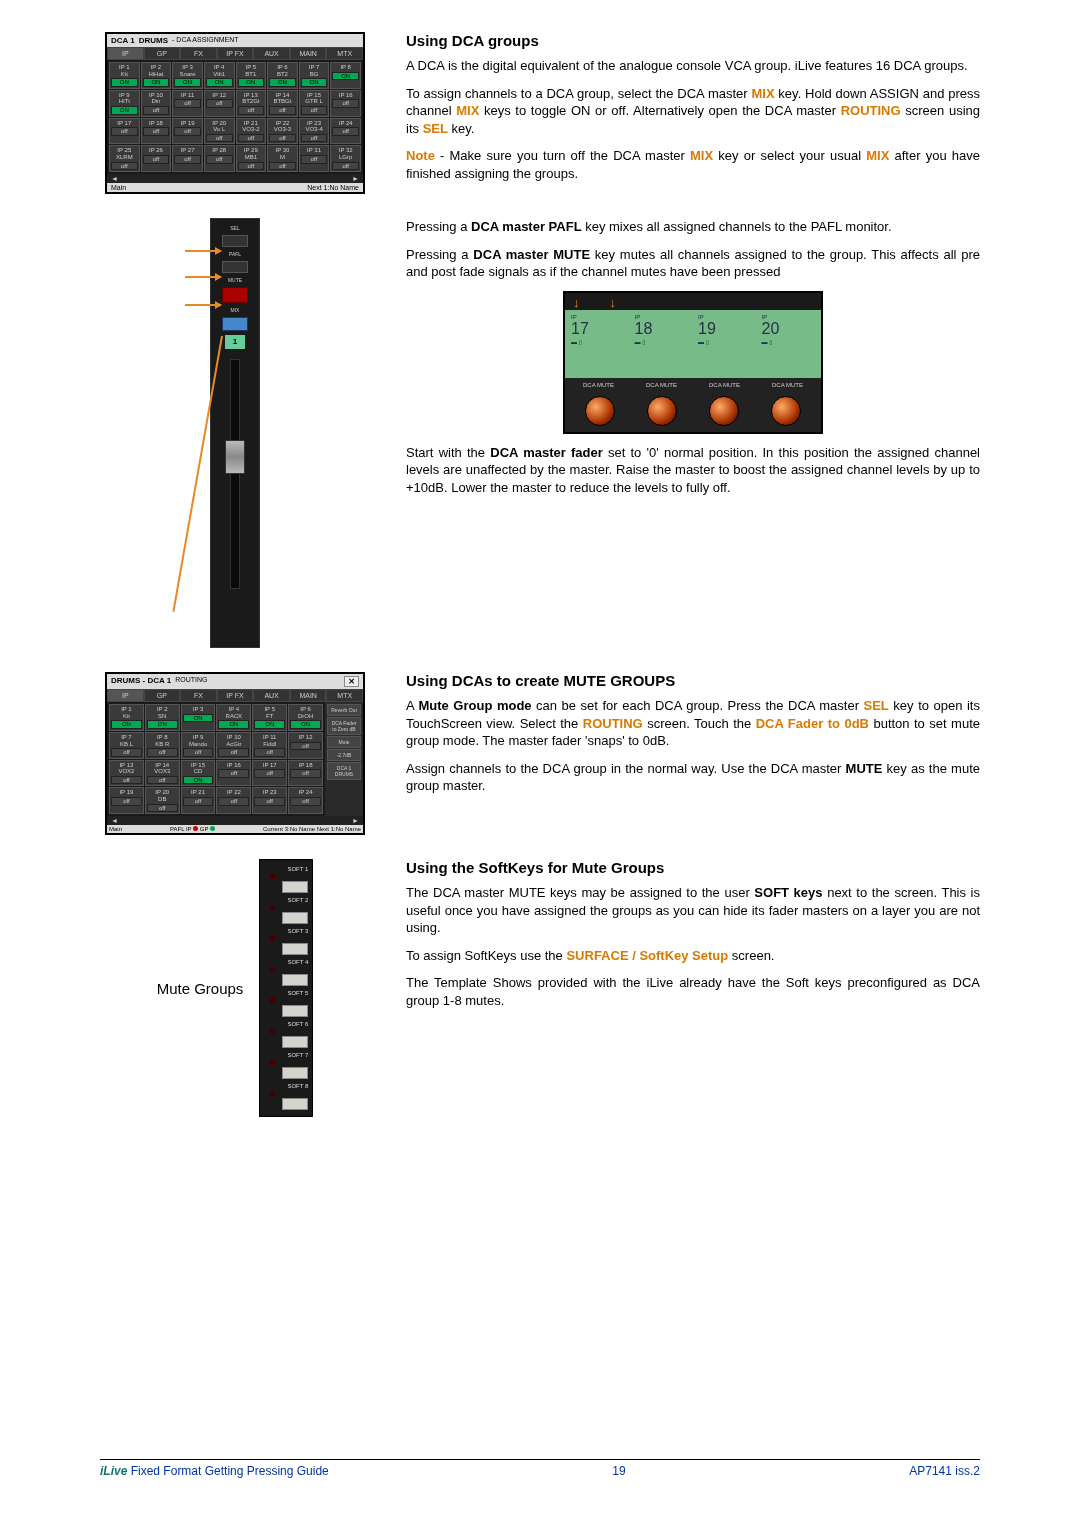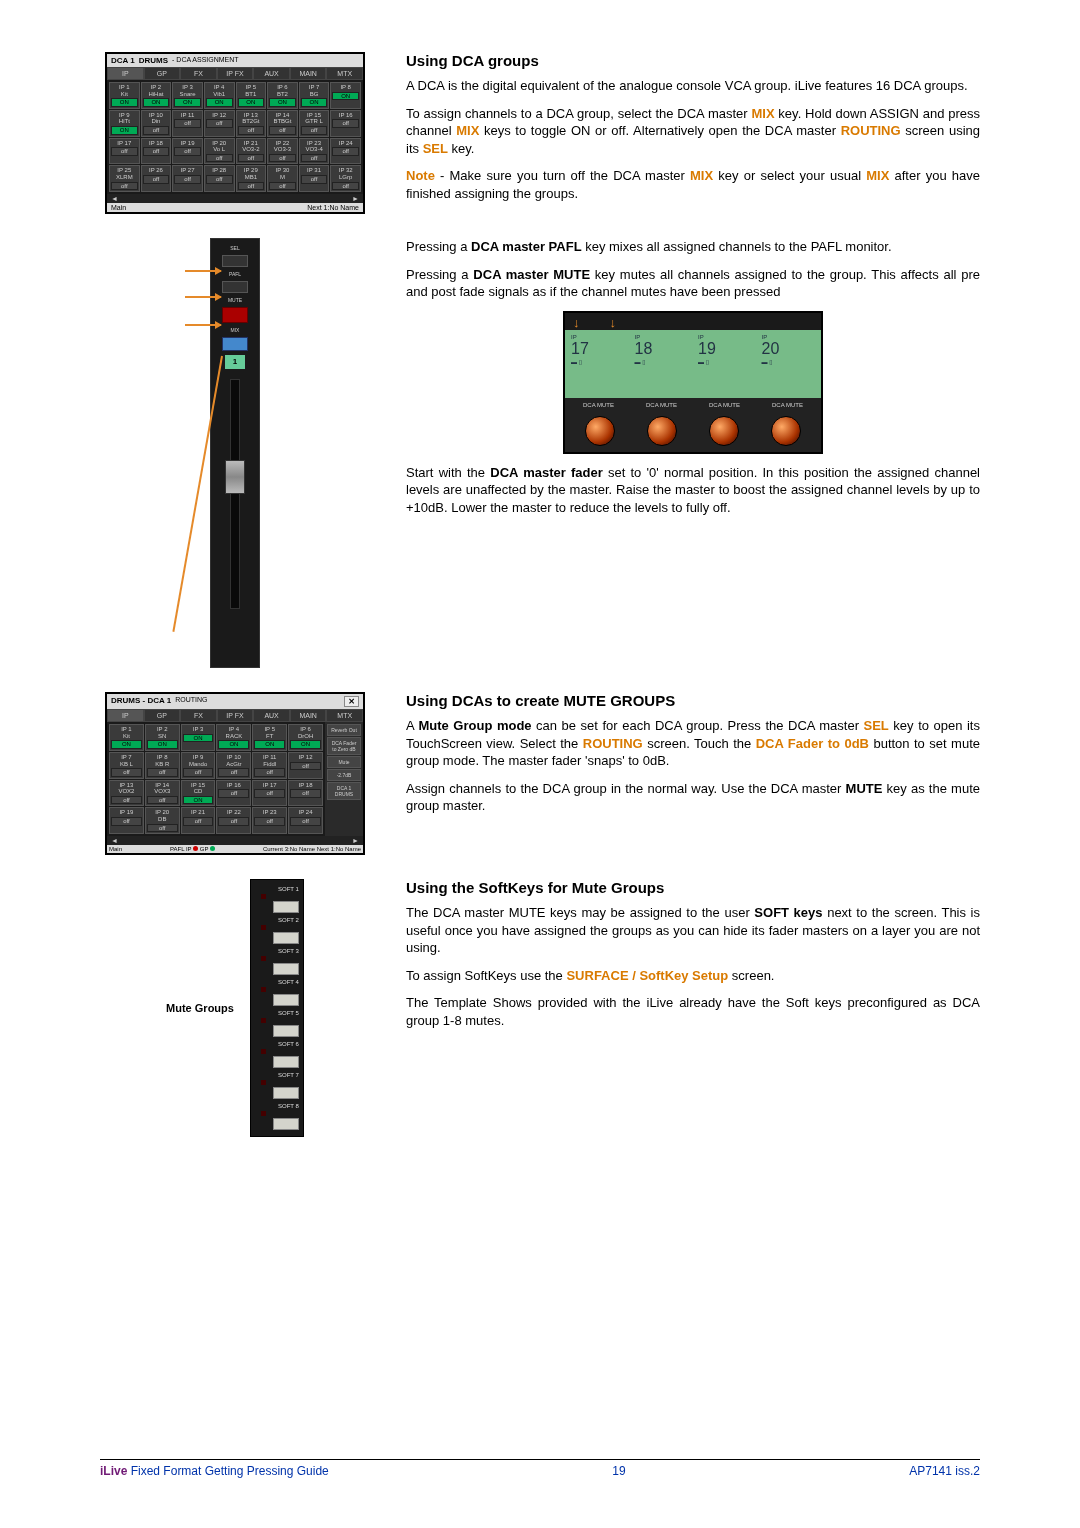--- a/index.html
+++ b/index.html
@@ -1,17 +1,17 @@
 <!DOCTYPE html>
 <html><head>
 <meta charset="utf-8">
 <style>
   * { margin: 0; padding: 0; box-sizing: border-box; }
   body { font-family: Arial, Helvetica, sans-serif; font-size: 13px; color: #000; background: #fff; }
-  .page { width: 1080px; height: 1528px; position: relative; padding: 52px 100px 50px 100px; }
+  .page { width: 1080px; height: 1528px; position: relative; padding: 32px 100px 50px 100px; }
   .content { display: flex; flex-direction: column; gap: 24px; }
   .section { display: flex; gap: 20px; align-items: flex-start; }
   .left-col { flex: 0 0 270px; display: flex; flex-direction: column; align-items: center; gap: 10px; }
   .right-col { flex: 1; margin-left: 16px; }
   h2 { font-size: 15px; font-weight: bold; margin-bottom: 8px; }
   p { margin-bottom: 10px; line-height: 1.35; text-align: justify; }
   .highlight-orange { color: #d97a00; font-weight: bold; }
   b { font-weight: bold; }
 
   
@@ -58,27 +58,27 @@
   .red-dot { display:inline-block; width:5px; height:5px; background:#c00; border-radius:50%;}
   .green-dot { display:inline-block; width:5px; height:5px; background:#0a5; border-radius:50%;}
 
   
   .softkeys { width: 54px; background: #1a1a1a; border: 1px solid #000; padding: 6px 4px; display: flex; flex-direction: column; gap: 4px; }
   .softkey { display: flex; flex-direction: column; align-items:flex-end; gap:2px;}
   .softkey-label { font-size: 6px; color: #ddd; }
   .softkey-led { width: 5px; height: 5px; background: #400; align-self:flex-start; margin-left:6px;}
   .softkey-btn { width: 26px; height: 12px; background: #d4d4cc; border: 1px solid #888; }
 
-  .mute-group-label { font-size: 11px; font-weight: bold; text-align:right; }
+  .mute-group-label { font-size: 15px; font-weight: normal; text-align:right; }
   .softkey-section { display:flex; gap:16px; align-items:center; }
 
   
   .page-footer { position: absolute; bottom: 50px; left: 100px; right: 100px; border-top: 1px solid #000; padding-top: 4px; font-size: 12px; display:flex; justify-content:space-between; }
   .footer-blue { color: #0033aa; }
-  .footer-left .prod { color:#701a75; font-weight:bold; }
+  .footer-left .prod { color:#0f766e; font-weight:bold; font-style:italic;}
 </style>
 </head>
 <body>
 
 <div class="page">
 <div class="content">
 
 <div class="section">
   <div class="left-col">
     <div class="dca-table">

